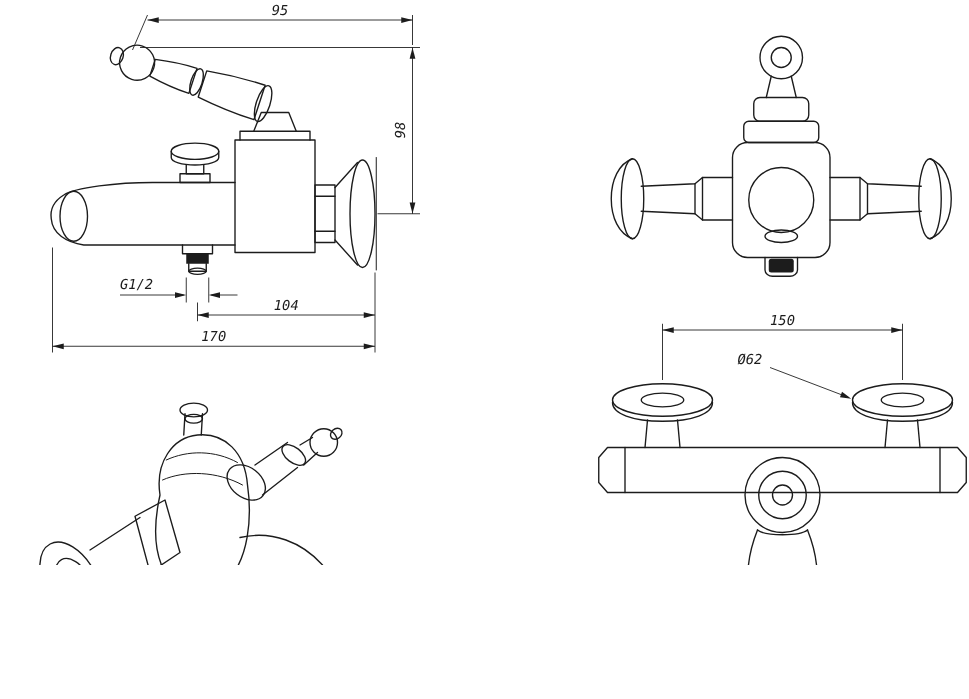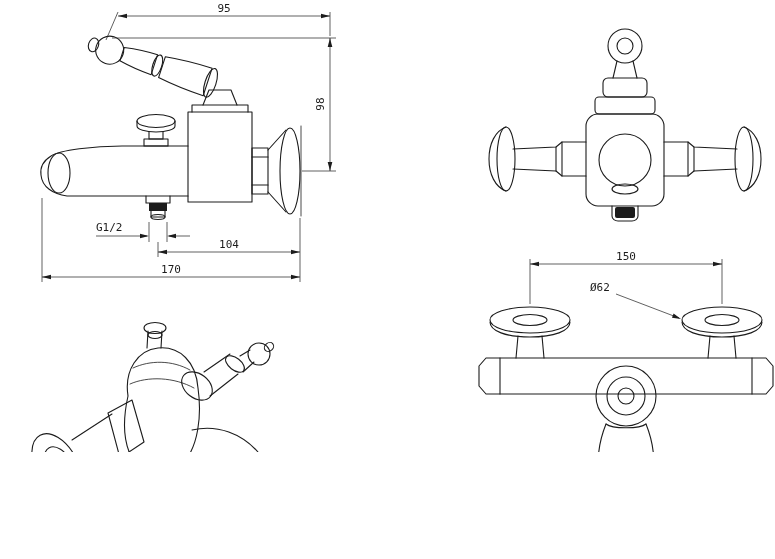--- a/index.html
+++ b/index.html
@@ -1,16 +1,16 @@
 <!DOCTYPE html>
 <html style="--bg: #ffffff; --line: #1c1c1c;"><head>
 <meta charset="utf-8">
 <style>
   html,body{margin:0;padding:0;background:#fff;}
-  .page{width:775px;height:452px;background:var(--bg,#ffffff);position:relative;overflow:hidden;}
+  .page{width:775px;height:452px;background:var(--bg,#ffffff);position:relative;overflow:hidden;font-style:italic;}
   svg{display:block;}
   .ln{fill:none;stroke:var(--line,#1c1c1c);stroke-width:1.1;stroke-linecap:round;stroke-linejoin:round;}
   .thin{stroke-width:0.8;}
   .dl{fill:none;stroke:var(--line,#1c1c1c);stroke-width:0.7;}
   .fill{fill:var(--line,#1c1c1c);stroke:none;}
   .dt{font-family:"DejaVu Sans Mono","Liberation Mono",monospace;font-size:11px;fill:var(--line,#1c1c1c);}
 </style>
 </head>
 <body>
 

